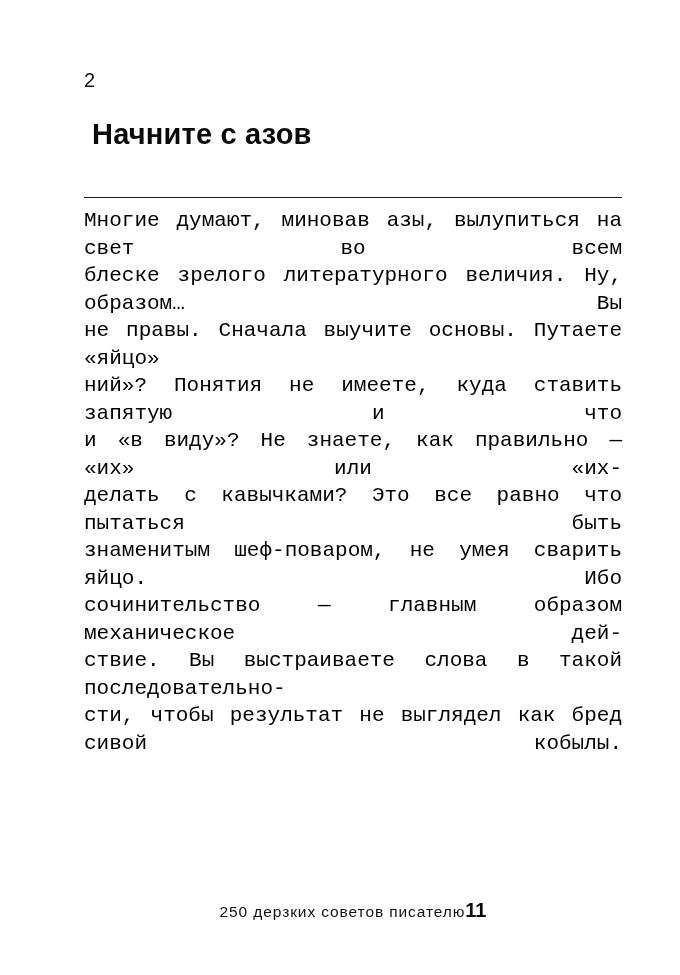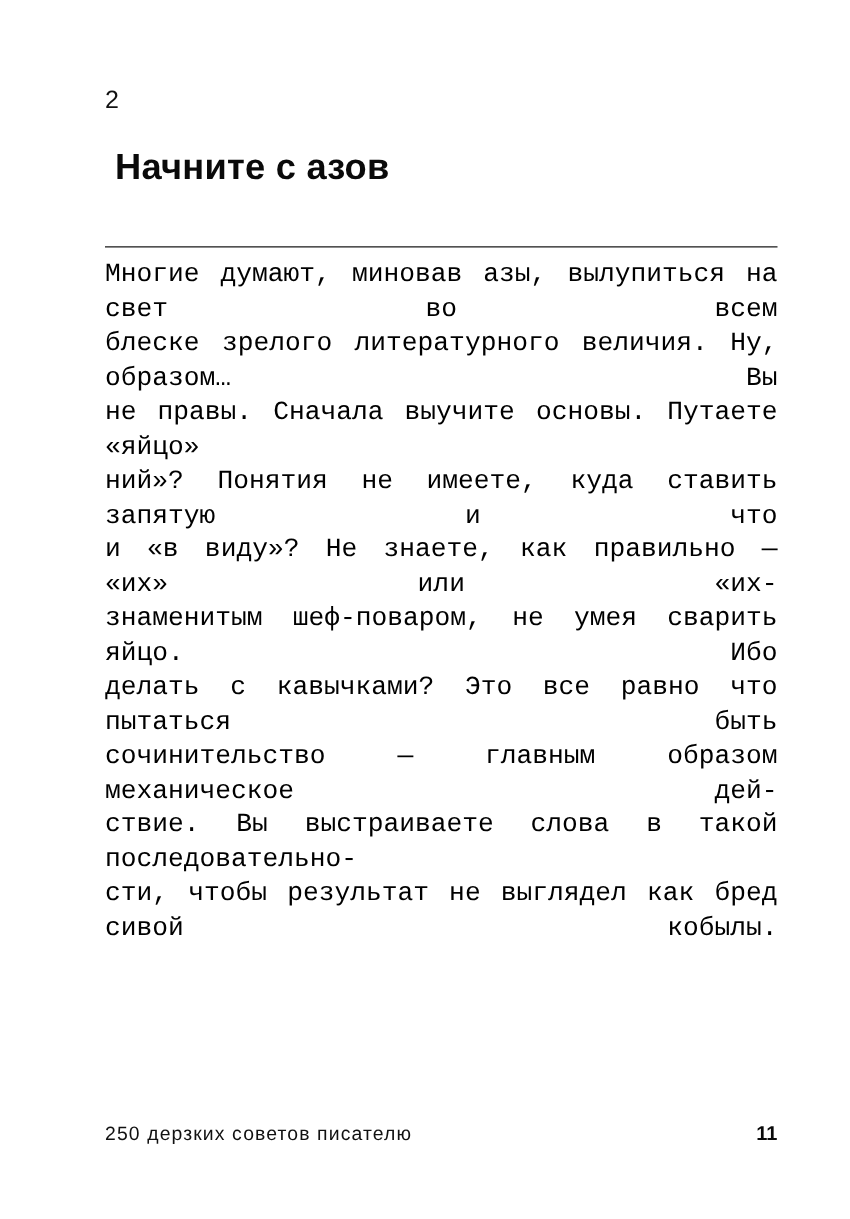--- a/index.html
+++ b/index.html
@@ -61,32 +61,32 @@
     text-align: justify;
     text-align-last: justify;
     white-space: normal;
   }
   .page-footer {
     position: absolute;
     left: 84px;
     top: 899px;
     width: 538px;
     display: flex;
-    justify-content: space-between;
+    justify-content: center;
     align-items: baseline;
     font-family: "Liberation Sans", sans-serif;
   }
   .running-title {
     font-size: 15.5px;
     font-weight: 400;
     letter-spacing: 0.9px;
     color: #111111;
   }
   .page-number {
-    font-size: 16px;
+    font-size: 20px;
     font-weight: 700;
     color: #0a0a0a;
   }
 </style>
 </head>
 <body>
 
 <div class="page">
 
   <div class="chapter-number">2</div>
@@ -94,22 +94,22 @@
   <h1 class="chapter-title">Начните с азов</h1>
 
   <hr class="divider-rule">
 
   <div class="body-paragraph">
     <div class="body-line">Многие думают, миновав азы, вылупиться на свет во всем</div>
     <div class="body-line">блеске зрелого литературного величия. Ну, образом… Вы</div>
     <div class="body-line">не правы. Сначала выучите основы. Путаете «яйцо»</div>
     <div class="body-line">ний»? Понятия не имеете, куда ставить запятую и что</div>
     <div class="body-line">и «в виду»? Не знаете, как правильно — «их» или «их-</div>
+    <div class="body-line">делать с кавычками? Это все равно что пытаться быть</div>
     <div class="body-line">знаменитым шеф-поваром, не умея сварить яйцо. Ибо</div>
-    <div class="body-line">делать с кавычками? Это все равно что пытаться быть</div>
     <div class="body-line">сочинительство — главным образом механическое дей-</div>
     <div class="body-line">ствие. Вы выстраиваете слова в такой последовательно-</div>
     <div class="body-line">сти, чтобы результат не выглядел как бред сивой кобылы.</div>
   </div>
 
   <div class="page-footer">
     <span class="running-title">250 дерзких советов писателю</span>
     <span class="page-number">11</span>
   </div>
 

